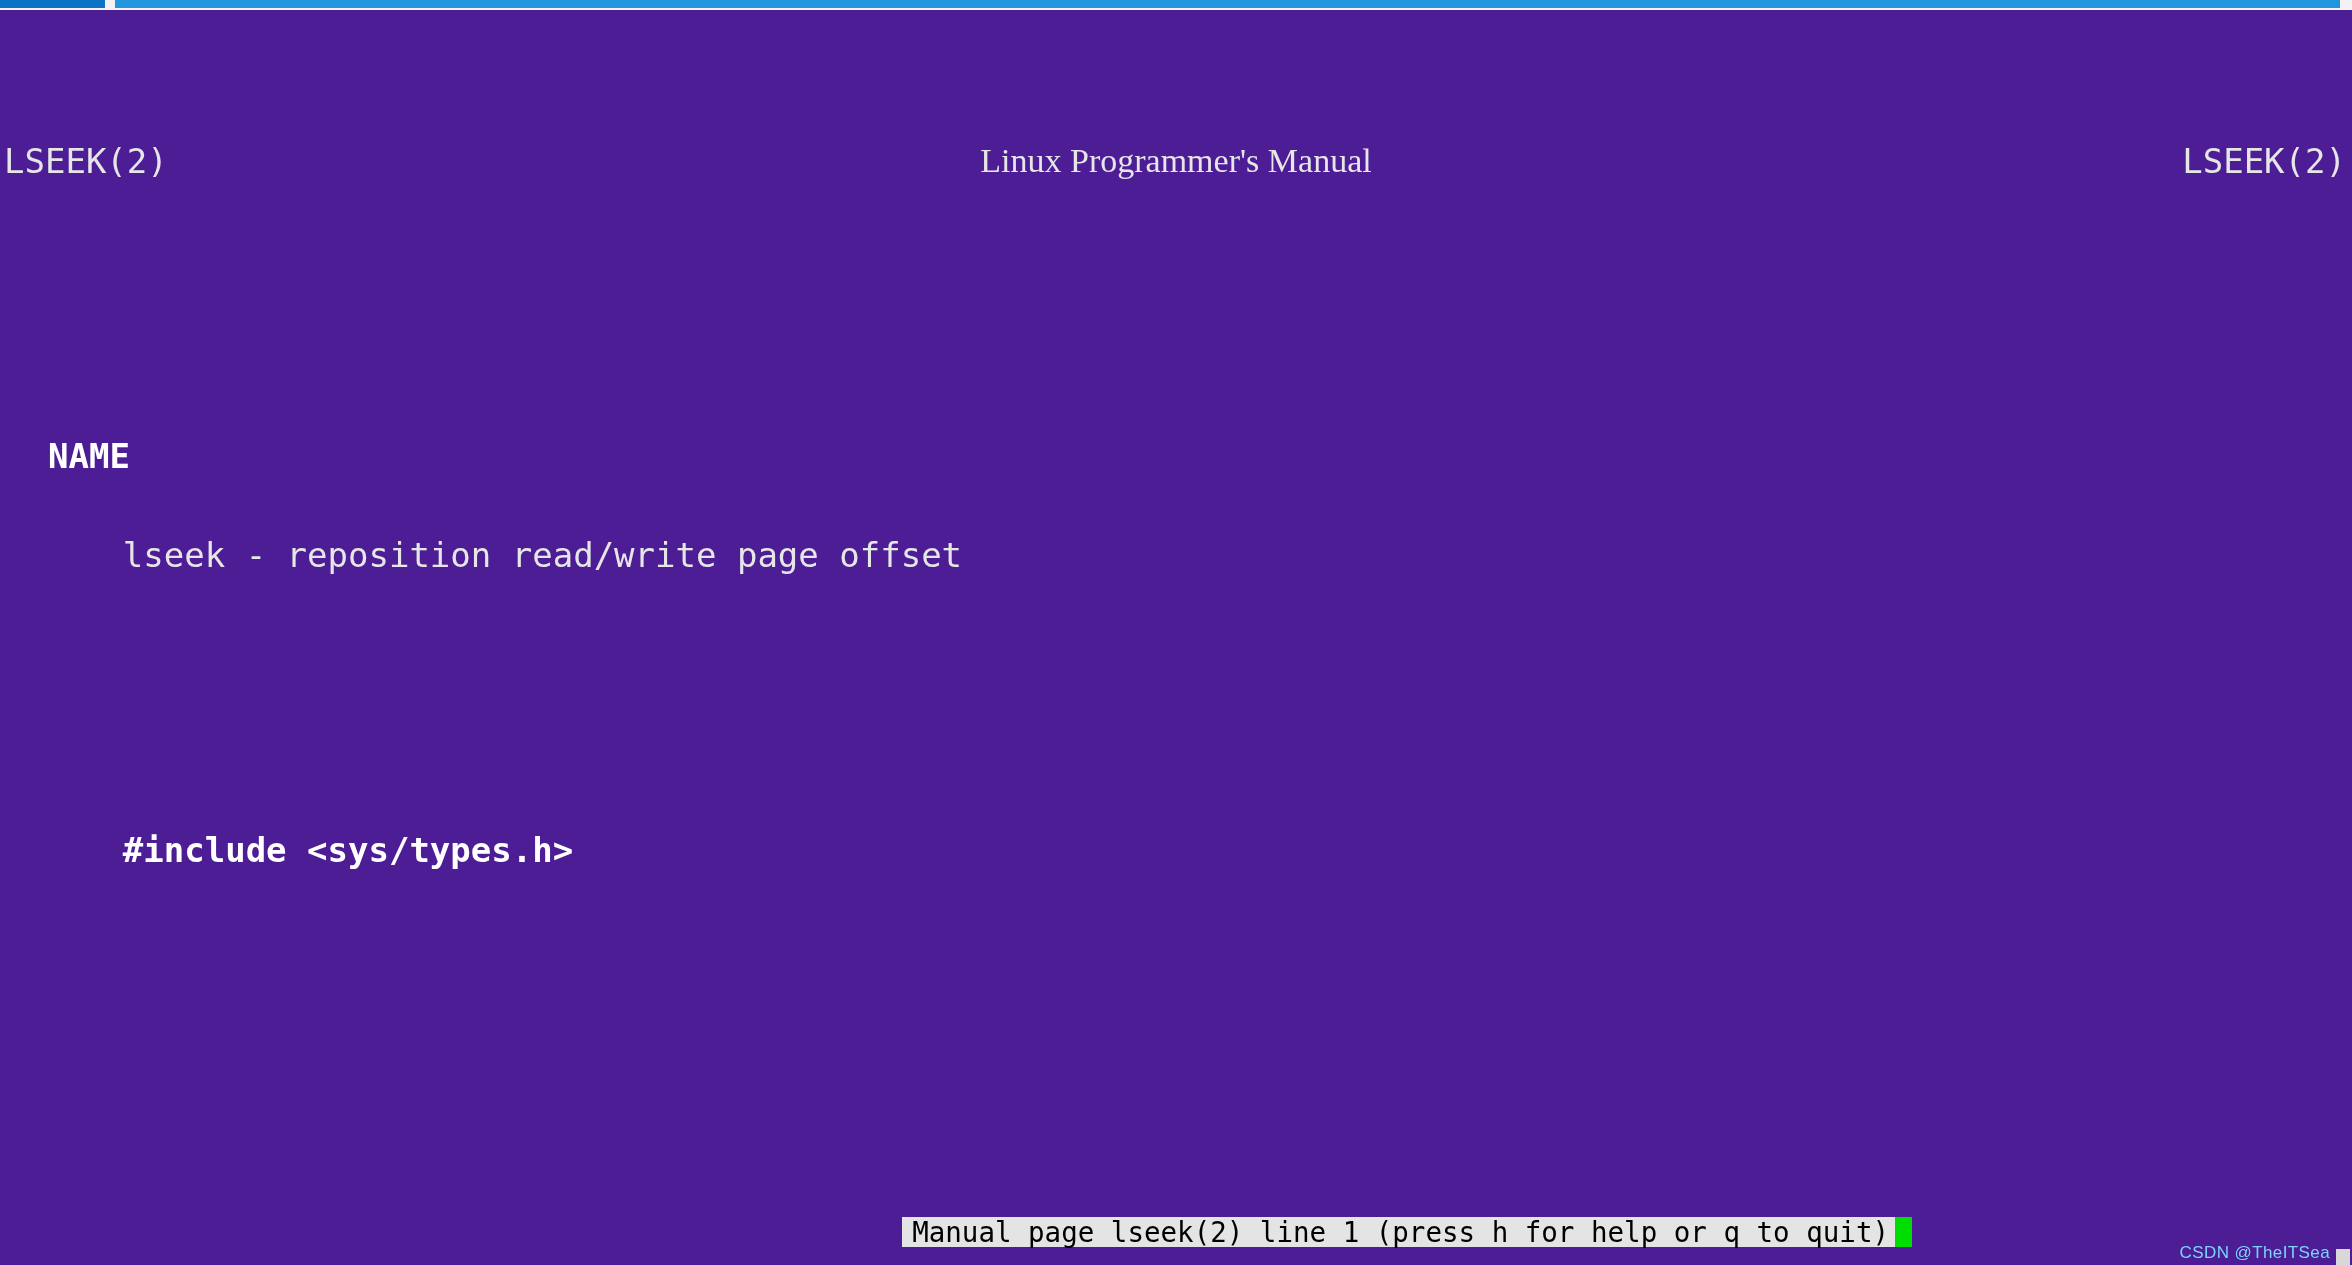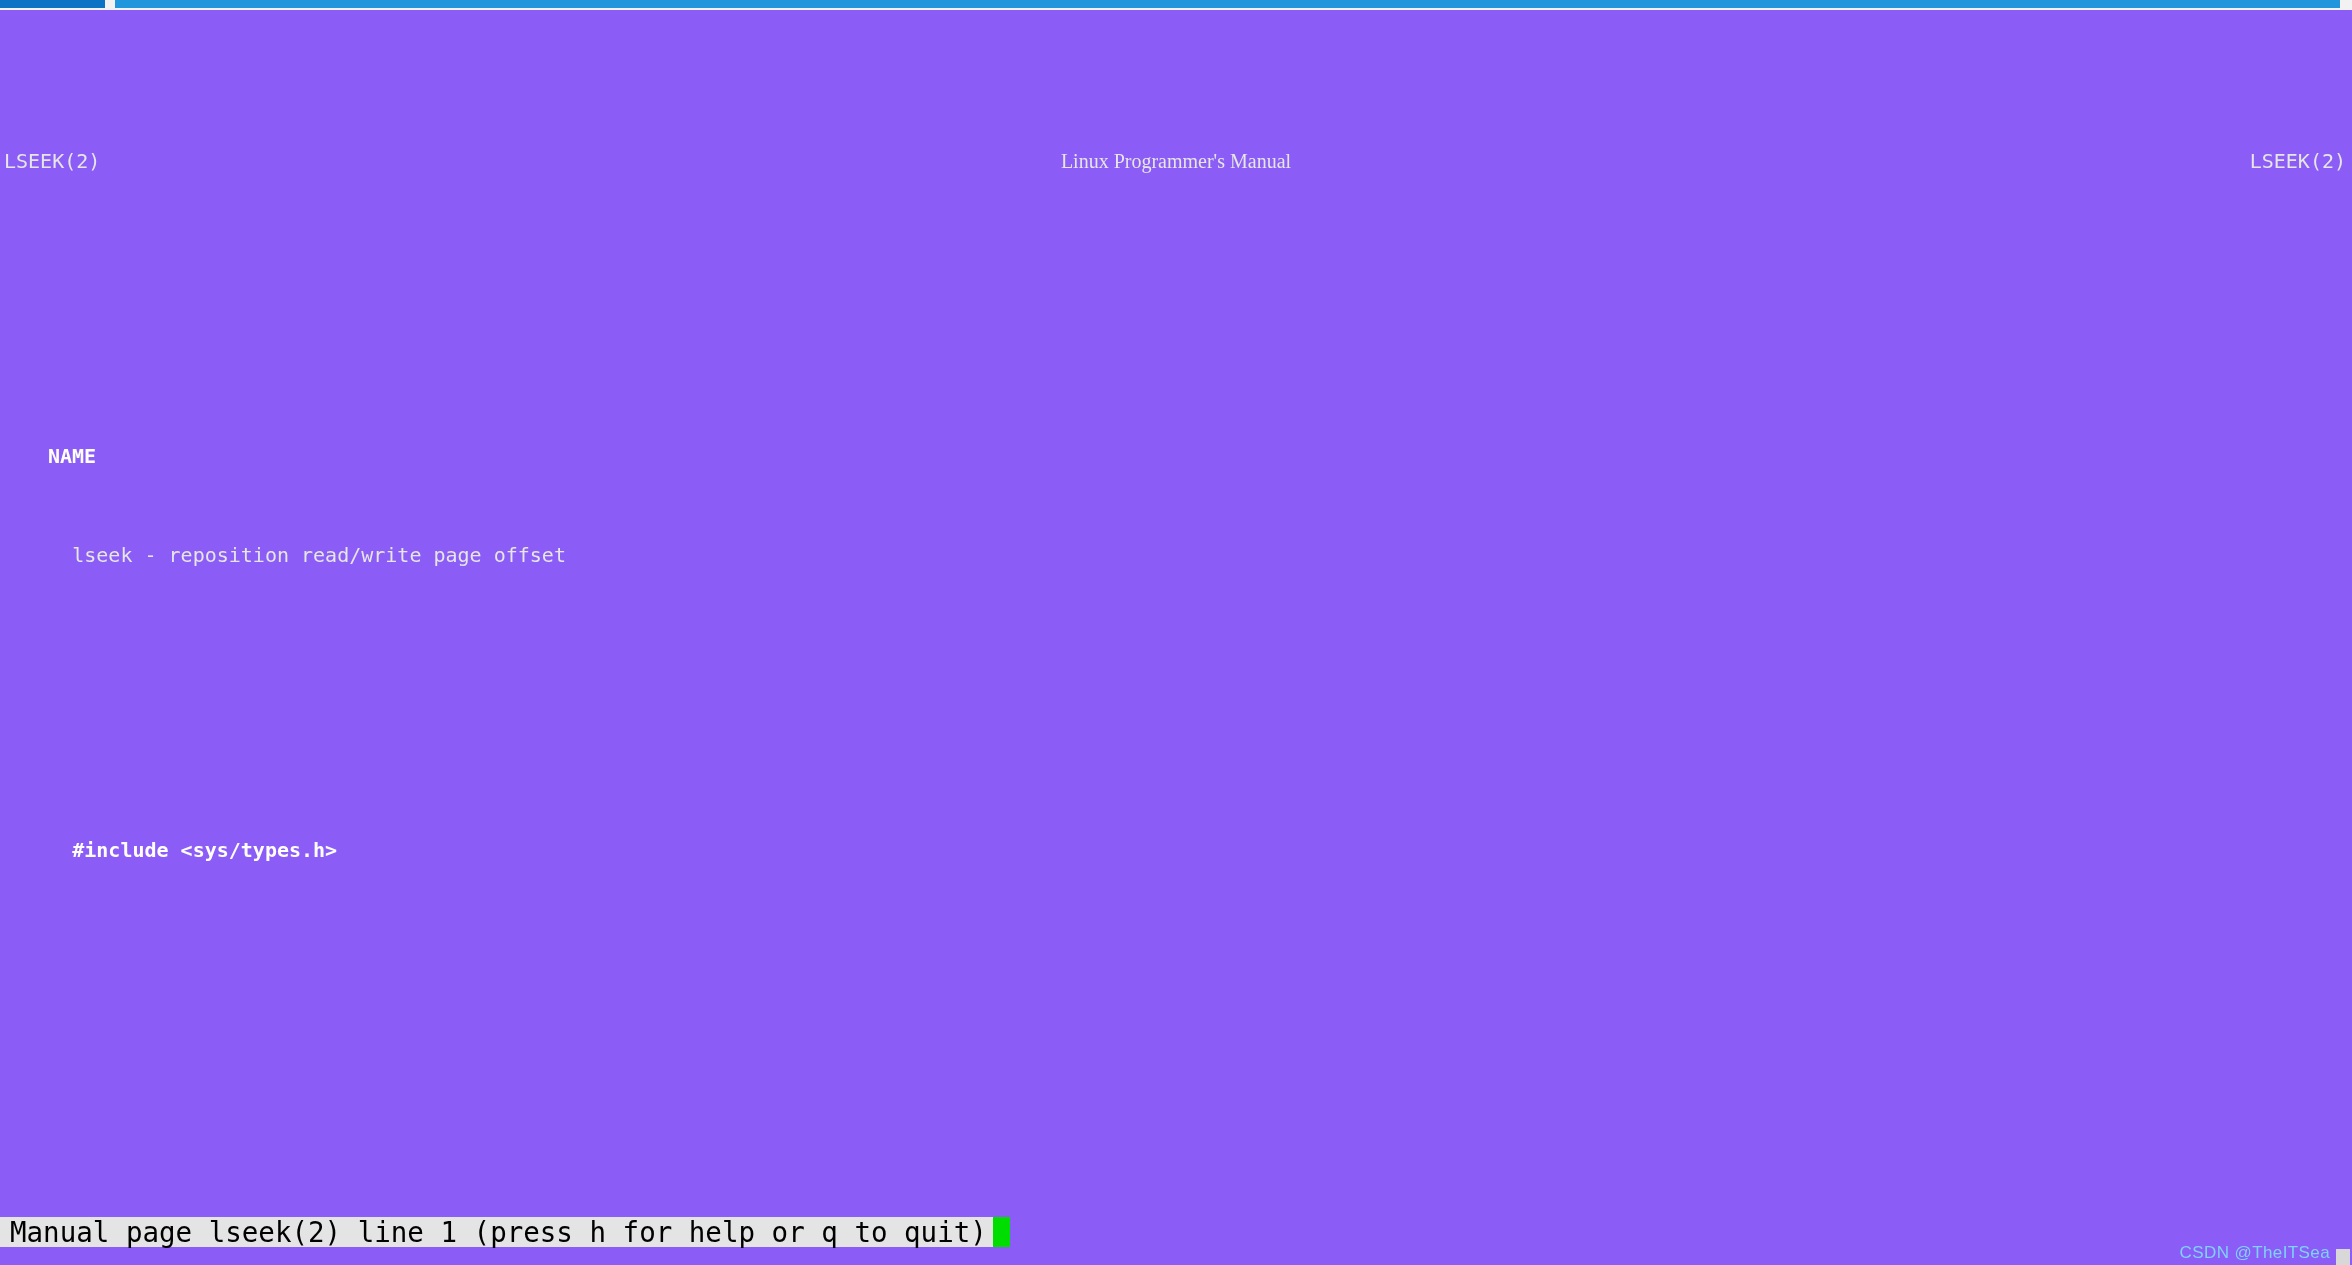--- a/index.html
+++ b/index.html
@@ -24,22 +24,22 @@
   }
   #chrome-strip .seg-light {
     position:absolute; left:115px; top:0; width:2225px; height:8px;
     background:#2196dd;
   }
 
   
   #terminal {
     position:absolute; left:0; top:10px;
     width:2352px; height:1255px;
-    background:#8b5cf6;
-    font-size:20px;
+    background:#4c1d95;
+    font-size:34px;
     line-height:32.8px;
     letter-spacing:0px;
     white-space:pre;
     padding:4px 16px 0 0;
   }
 
   .line { height:32.8px; white-space:pre; }
   .blank { height:32.8px; }
 
   
@@ -49,22 +49,22 @@
   
   #man-header {
     position:relative; height:32.8px; width:2352px;
   }
   #man-header .h-left  { position:absolute; left:4px;  top:0; }
   #man-header .h-mid   { position:absolute; left:0; top:0; width:2352px; text-align:center;font-family:Liberation Serif, serif; }
   #man-header .h-right { position:absolute; right:6px; top:0; }
 
   
   #status-bar {
-    position:absolute; left:0; bottom:18px;
-    width:2352px; height:30px;
+    position:absolute; left:16px; bottom:18px;
+    width:1896px; height:30px;text-align:right;
   }
   #status-text {
     display:inline-block;
     background:#e4e4e4; color:#000;
     font-size:27.5px; line-height:30px;
     padding:0 6px 0 10px;
     white-space:pre;
     vertical-align:top;
   }
   #status-cursor {

